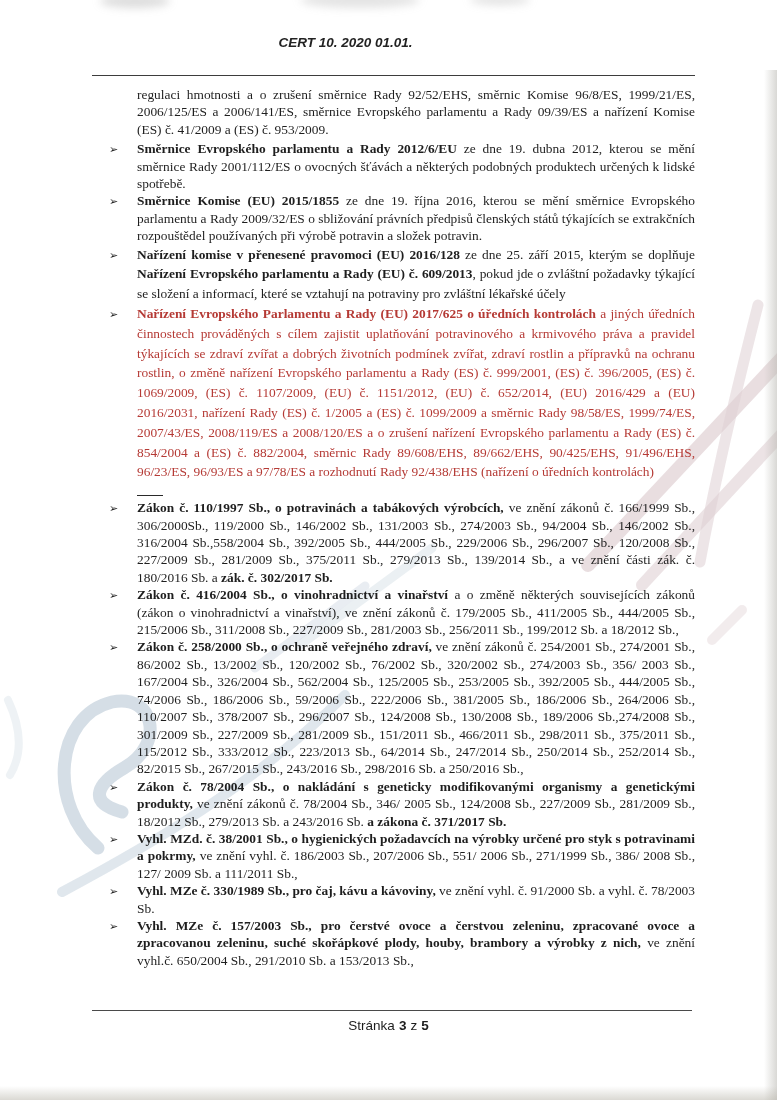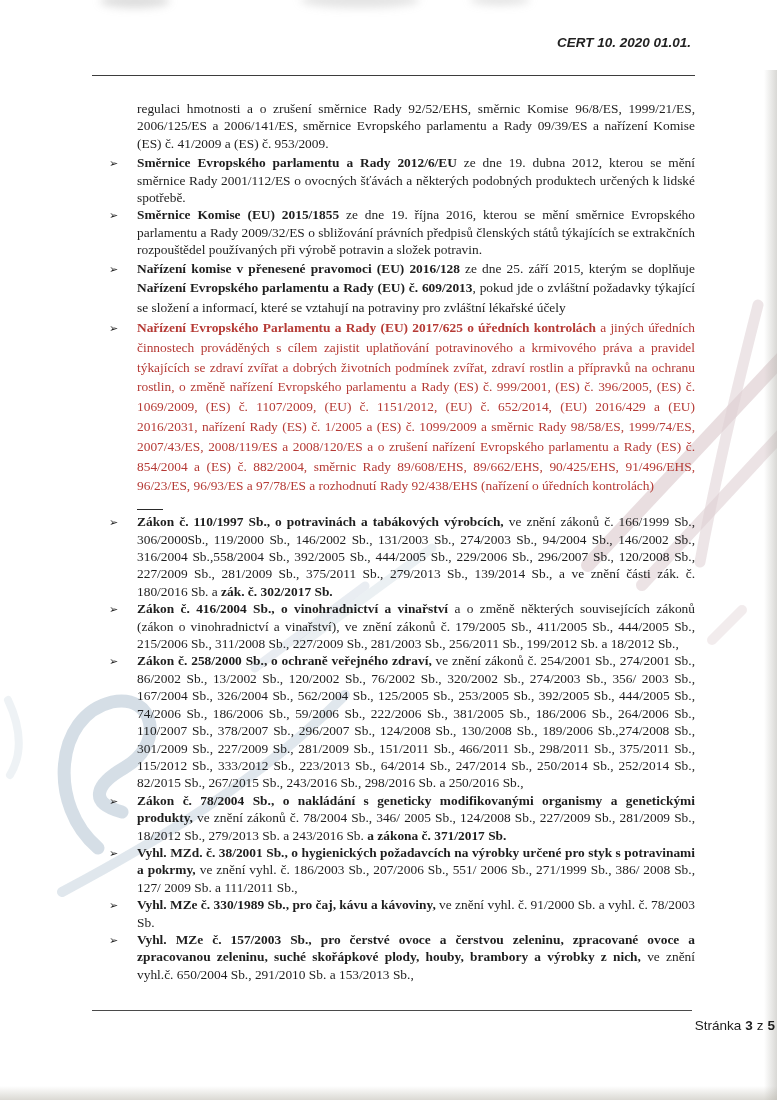--- a/index.html
+++ b/index.html
@@ -14,39 +14,39 @@
     background:linear-gradient(to bottom, rgba(190,188,180,0), rgba(182,179,168,.5));pointer-events:none;}
   .smudge{position:absolute;border-radius:50%;filter:blur(4px);pointer-events:none;}
   .smudge.s1{left:100px;top:-6px;width:70px;height:14px;background:rgba(120,120,120,.25);}
   .smudge.s2{left:300px;top:-8px;width:120px;height:16px;background:rgba(130,130,130,.22);}
   .smudge.s3{left:470px;top:-5px;width:60px;height:10px;background:rgba(140,140,140,.25);}
   .watermark{position:absolute;left:0;top:0;pointer-events:none;}
   .wm-blue{stroke:var(--wm-blue,#c7d3de);fill:none;stroke-linecap:round;}
   .wm-rose{stroke:var(--wm-rose,#dfd0d3);fill:none;stroke-linecap:round;}
 
   
-  .header{position:absolute;top:35px;left:0;right:86px;text-align:right;
+  .header{position:absolute;top:35px;left:0;right:86px;text-align:center;
     font-family:"Liberation Sans", sans-serif;font-style:italic;font-weight:700;font-size:13.5px;color:#222;}
   .header-rule{position:absolute;top:75px;left:92px;width:603px;border-top:1.6px solid #3d3d3d;}
 
   
   .content{position:absolute;top:86px;left:137px;width:558px;
-    font-size:13.4px;line-height:17.4px;text-align:justify;margin-top:14px;}
+    font-size:13.4px;line-height:17.4px;text-align:justify;}
   .intro{margin:0 0 2px 0;}
   .item{position:relative;margin:0;}
   .item .bullet{position:absolute;left:-28px;top:1px;font-family:"DejaVu Sans", sans-serif;
     font-size:11px;color:#222;}
   .b{font-weight:700;}
   .item.wide{line-height:19.8px;}
   .item.red{color:var(--red,#b53a35);}
   .mini-rule{width:26px;border-top:1.6px solid #2a2a2a;margin:13px 0 3px 0;}
 
   
   .footer-rule{position:absolute;top:1010px;left:92px;width:600px;border-top:1.4px solid #4a4a4a;}
-  .footer{position:absolute;top:1018px;left:0;width:777px;text-align:right;
+  .footer{position:absolute;top:1018px;left:0;width:777px;text-align:center;
     font-family:"Liberation Sans", sans-serif;font-size:13.5px;color:#1d1d1d;}
   .footer span{margin:0 2px;}
 </style>
 </head>
 <body>
 
 <div class="page">
 
   <svg class="watermark" width="777" height="1100" viewBox="0 0 777 1100">
     <path class="wm-blue" stroke-width="13" opacity="0.75" d="M 98 848 C 48 806, 54 716, 112 702 C 154 693, 166 744, 124 768 C 98 783, 86 802, 122 812"></path>

